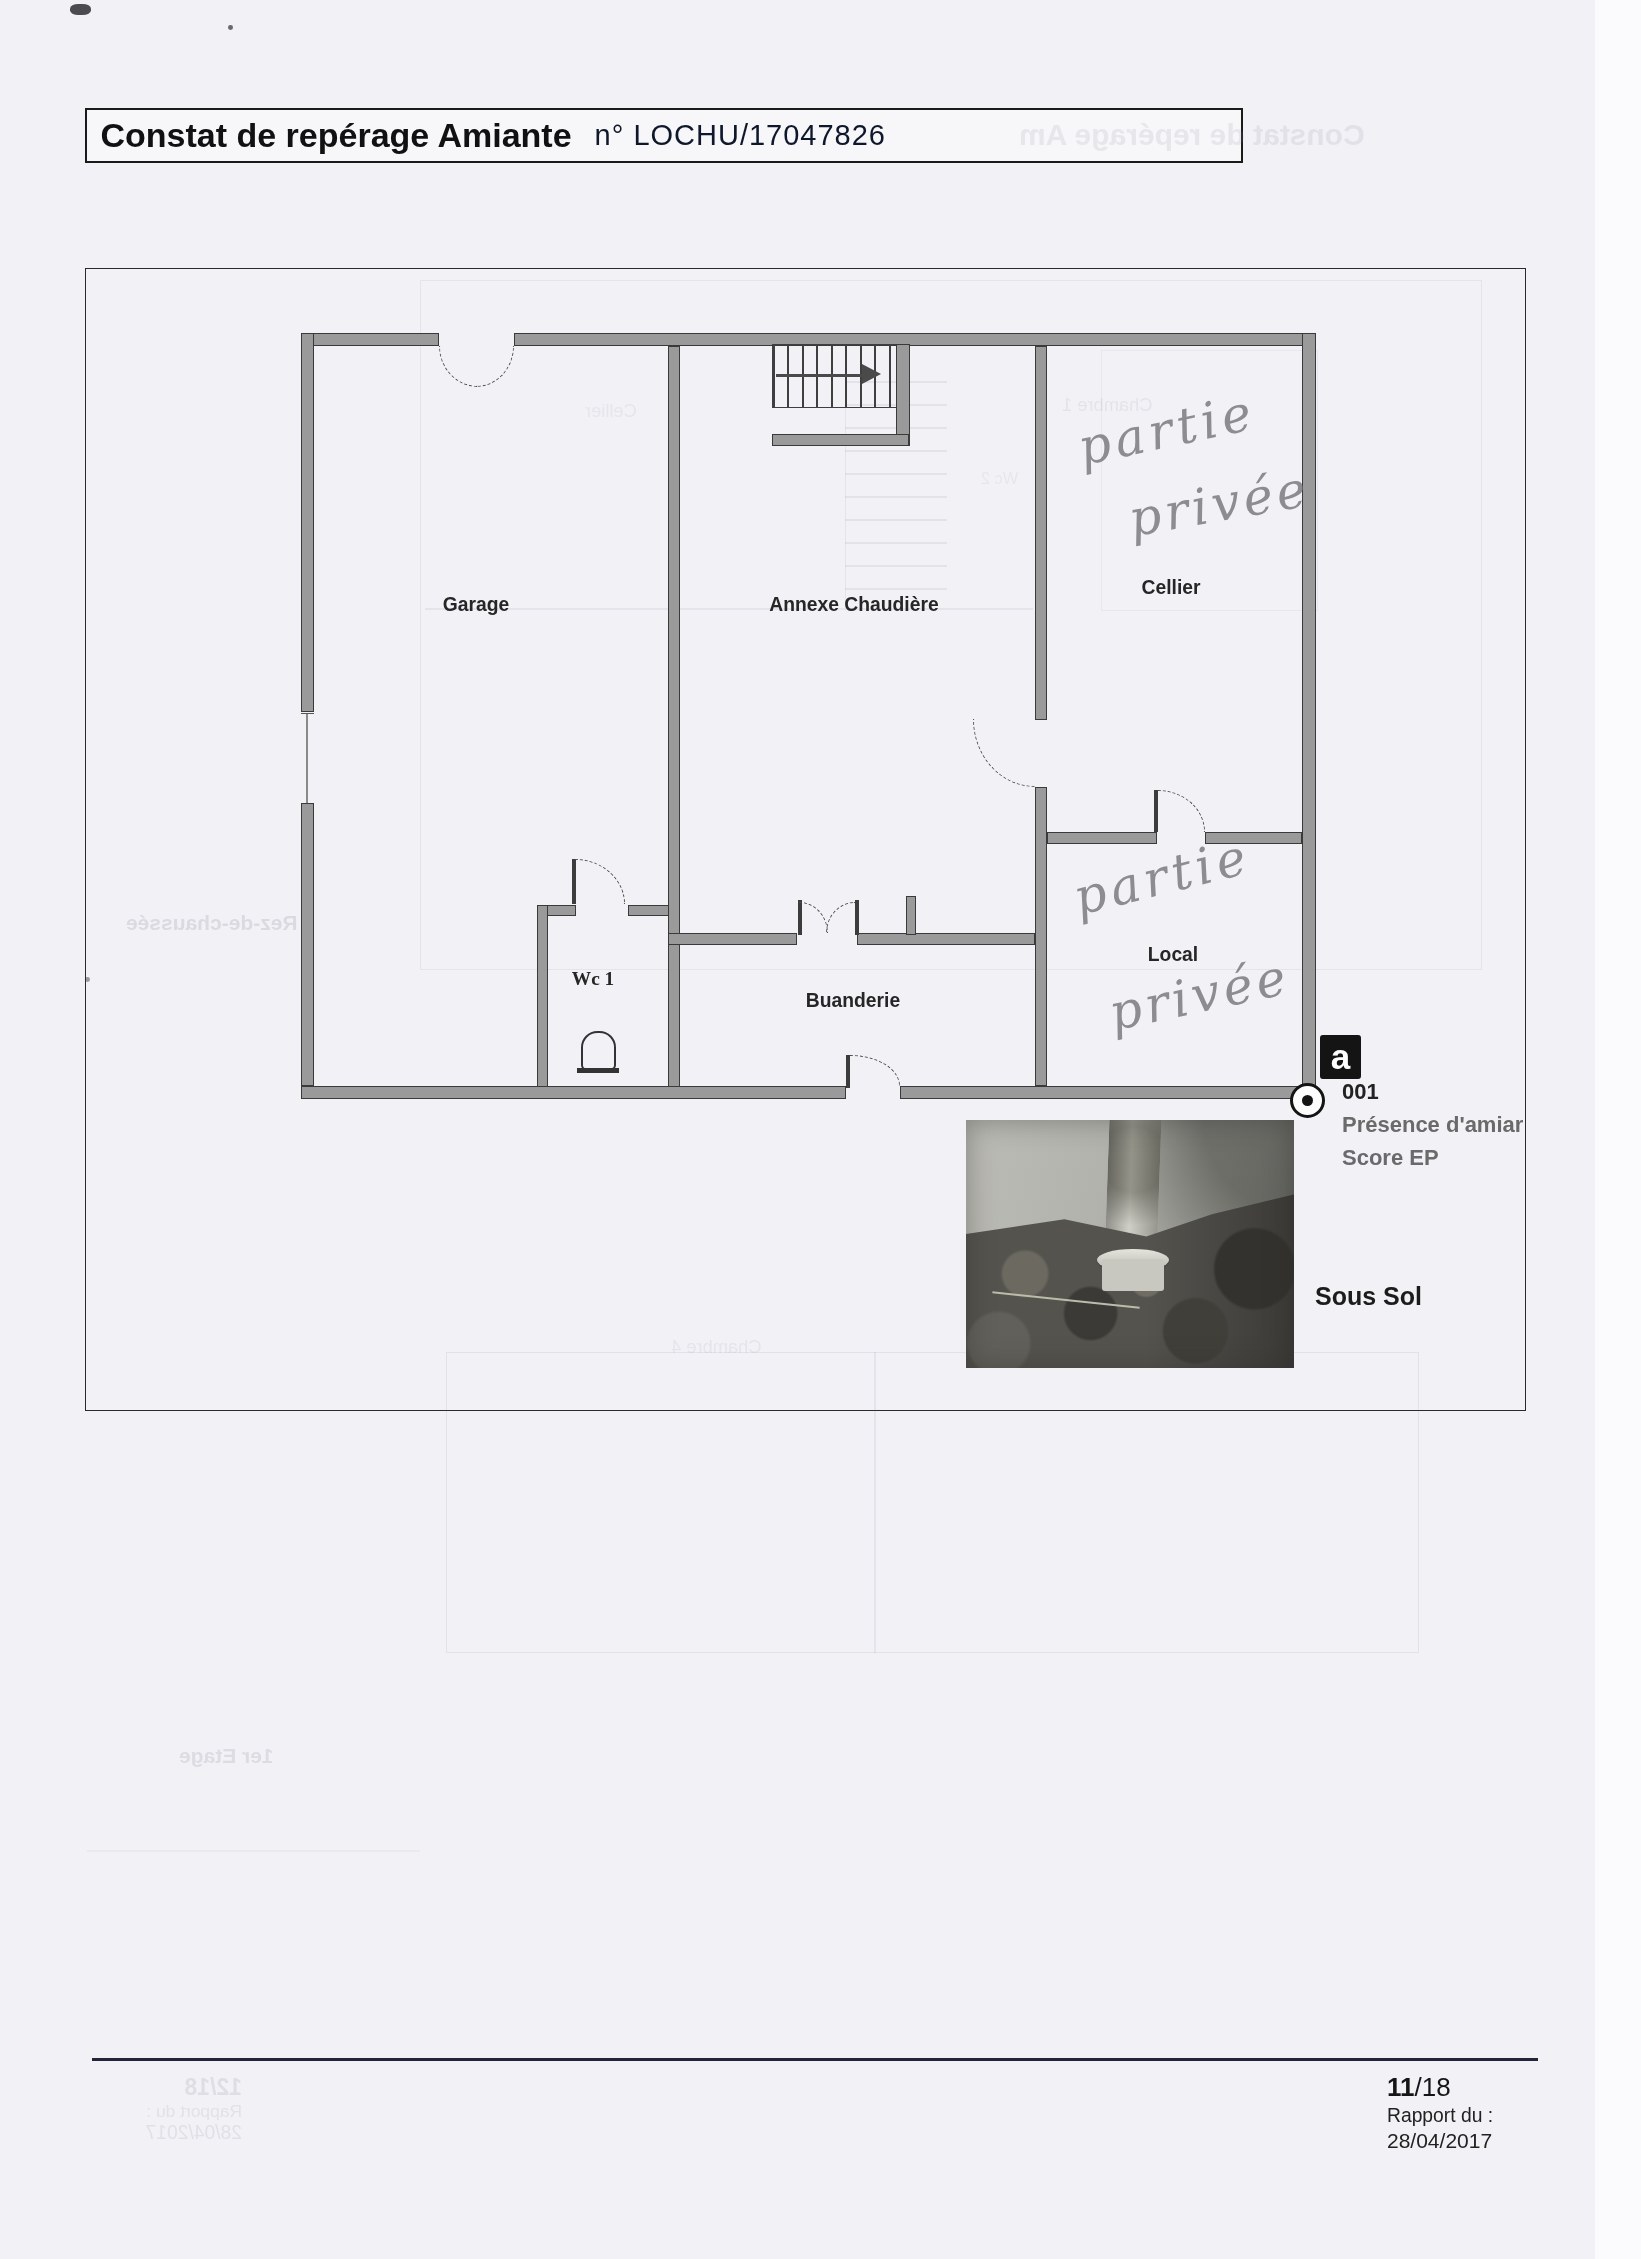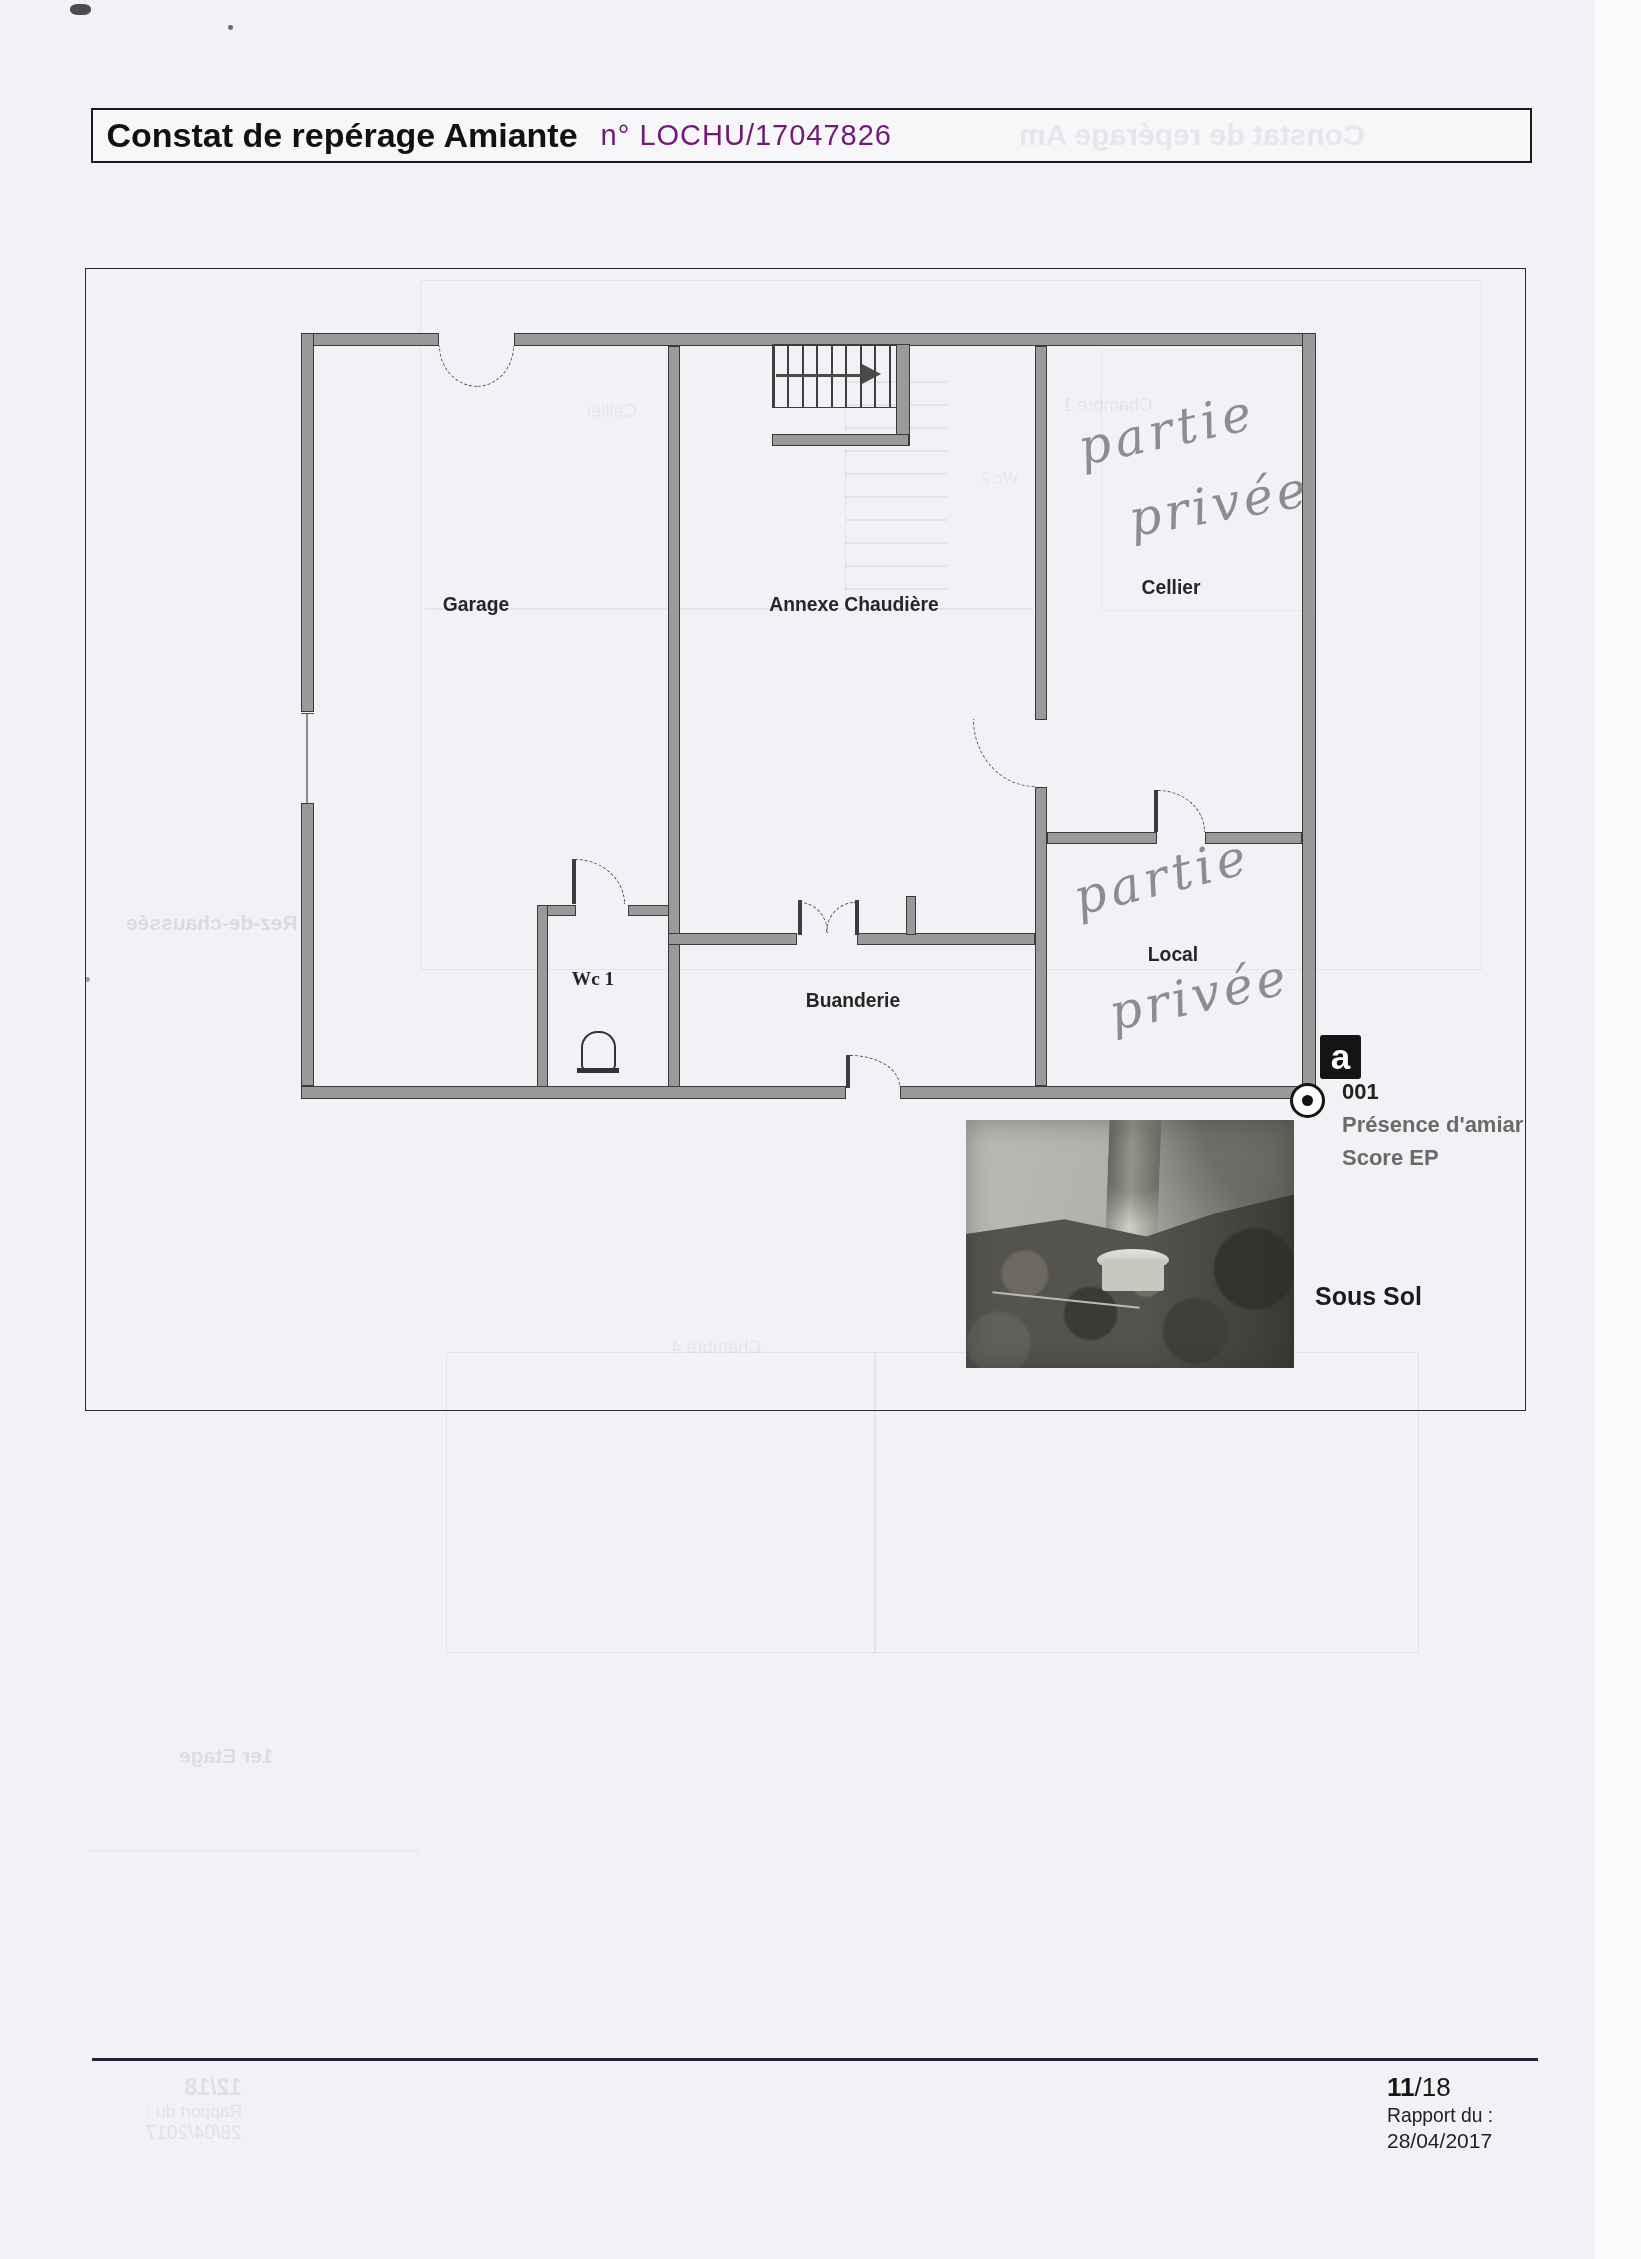--- a/index.html
+++ b/index.html
@@ -1,23 +1,23 @@
 <!DOCTYPE html>
 <html><head>
 <meta charset="utf-8">
 <style>
   html,body{margin:0;padding:0;background:#e8e8ec;}
   .page{position:relative;width:1641px;height:2259px;background:#f1f1f6;overflow:hidden;
         font-family:"Liberation Sans",sans-serif;}
   
-  .header-box{position:absolute;left:85px;top:108px;width:1441px;height:55px;
+  .header-box{position:absolute;left:85px;top:108px;width:1158px;height:55px;
               border:2.9px solid #1a1a1a;background:rgba(255,255,255,.45);
-              display:flex;align-items:center;box-sizing:border-box;margin-left:6px;}
+              display:flex;align-items:center;box-sizing:border-box;}
   .header-title{font-weight:bold;font-size:34px;color:#111;margin-left:13.5px;white-space:nowrap;}
-  .header-num{font-size:29px;color:#701a75;margin-left:23px;letter-spacing:1px;white-space:nowrap;}
+  .header-num{font-size:29px;color:#0f172a;margin-left:23px;letter-spacing:1px;white-space:nowrap;}
   .section-bar{position:absolute;left:85px;top:198px;width:1441px;height:51px;
                border:2.9px solid #1a1a1a;background:linear-gradient(180deg,#a9a9a9,#c3c3c3);
                display:flex;align-items:center;box-sizing:border-box;}
   .section-title{font-weight:bold;font-size:28px;color:#101010;margin-left:13.5px;}
   .schema-box{position:absolute;left:85px;top:268px;width:1441px;height:1143px;
               border:1.9px solid #2a2a2a;box-sizing:border-box;}
   
   .w{position:absolute;background:#9a9a9a;border:1.9px solid #3a3a3a;box-sizing:border-box;}
   .stub{position:absolute;background:#3c3c3c;}
   .window{position:absolute;background:#f1f1f6;border-top:1.9px solid #555;border-bottom:1.9px solid #555;box-sizing:border-box;}

